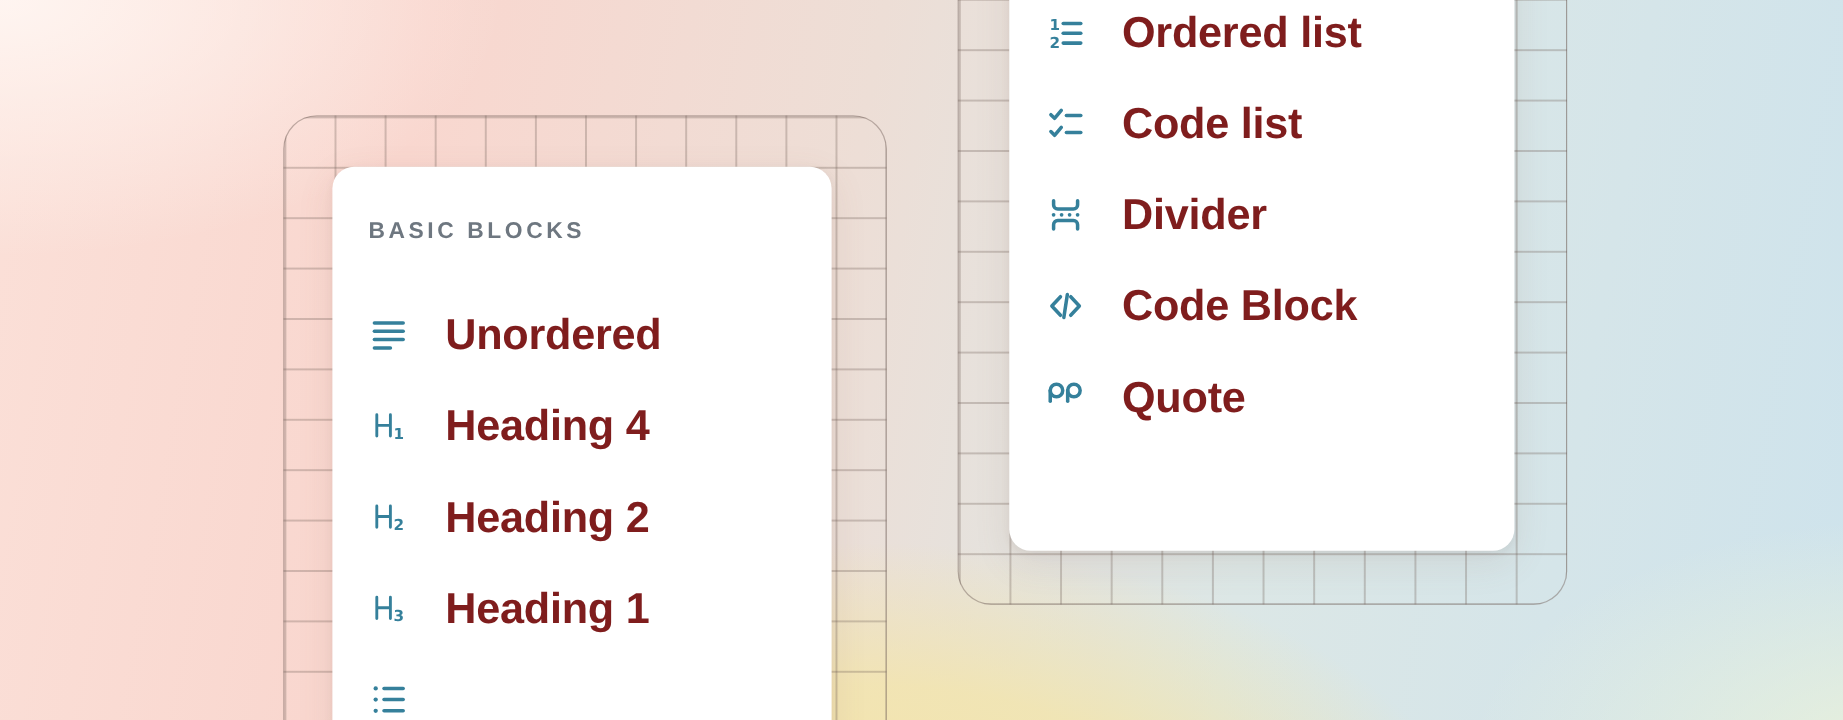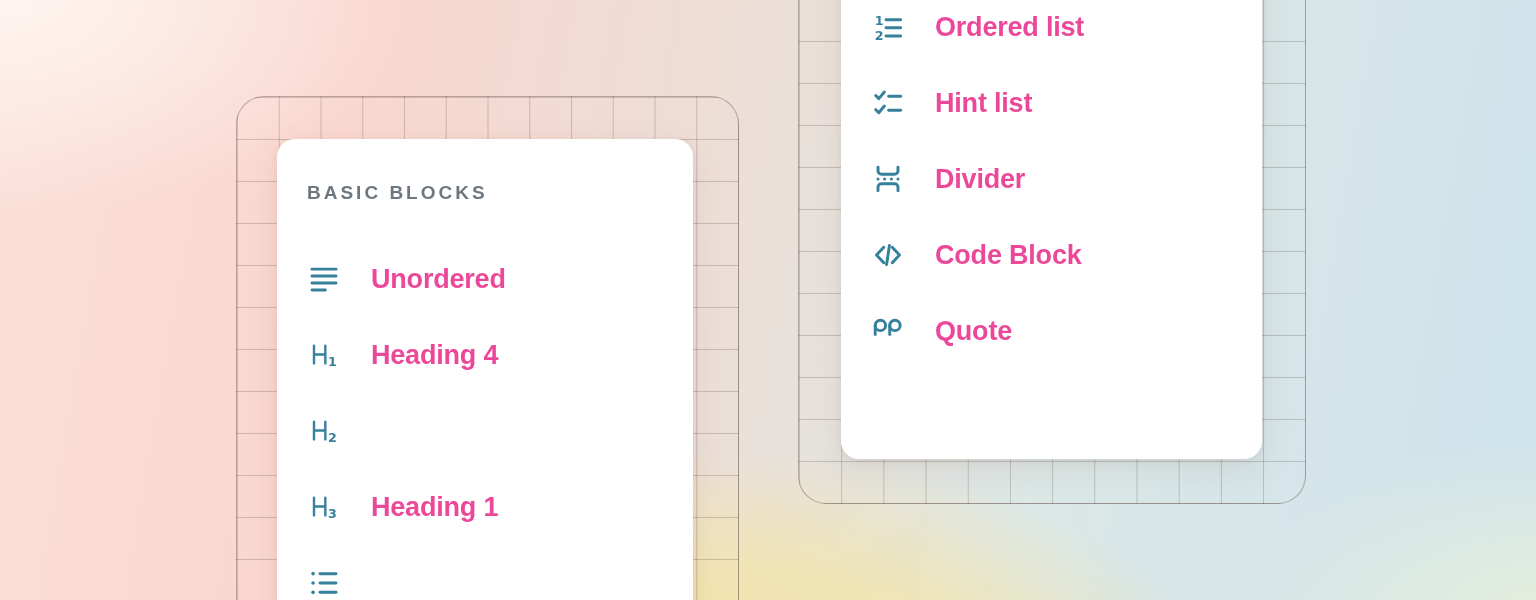--- a/index.html
+++ b/index.html
@@ -29,21 +29,21 @@
   }
   #left-card{left:277px;top:139px;width:416px;height:560px;}
   #right-card{left:841px;top:-84px;width:421px;height:543px;padding-top:73px;box-sizing:border-box;}
   .section-label{
     margin:40px 0 34px 30px;line-height:28px;
     font-size:19px;font-weight:700;letter-spacing:3px;color:#6E7780;
   }
   .menu-row{height:76px;display:flex;align-items:center;padding-left:31px;cursor:pointer;}
   .menu-icon{width:32px;height:32px;flex:none;}
   .menu-icon svg{width:32px;height:32px;display:block;}
-  .menu-label{margin-left:31px;font-size:27px;font-weight:700;letter-spacing:-0.2px;color:#ec4899;white-space:nowrap;}
+  .menu-label{margin-left:31px;font-size:36px;font-weight:700;letter-spacing:-0.2px;color:#7f1d1d;white-space:nowrap;}
   .ic{stroke:#35809B;fill:none;stroke-width:2.2;stroke-linecap:round;stroke-linejoin:round;}
   .ic-thin{stroke-width:1.8;}
   .ic-fill{fill:#35809B;stroke:none;}
   .ic-digit{fill:#35809B;font-family:"DejaVu Sans",sans-serif;font-weight:700;font-size:9.5px;}
 </style>
 </head>
 <body>
 
 <div id="left-grid" class="grid-panel"></div>
 <div id="right-grid" class="grid-panel"></div>
@@ -75,20 +75,21 @@
     <span class="menu-label">Heading 4</span>
   </div>
 
   <div class="menu-row">
     <span class="menu-icon">
       <svg viewBox="0 0 24 24">
         <path class="ic ic-thin" d="M4.5 5 V18.3 M13 5 V18.3 M4.5 11.6 H13"></path>
         <text class="ic-digit" x="15" y="20">2</text>
       </svg>
     </span>
+    <span class="menu-label">Heading 2</span>
   </div>
 
   <div class="menu-row">
     <span class="menu-icon">
       <svg viewBox="0 0 24 24">
         <path class="ic ic-thin" d="M4.5 5 V18.3 M13 5 V18.3 M4.5 11.6 H13"></path>
         <text class="ic-digit" x="15" y="20">3</text>
       </svg>
     </span>
     <span class="menu-label">Heading 1</span>
@@ -131,21 +132,21 @@
     <span class="menu-icon">
       <svg viewBox="0 0 24 24">
           <g class="ic" stroke-width="2">
         <path d="M2.8 6.4 l2.3 2.3 4.2-5"></path>
             <line x1="12.5" y1="6.9" x2="21.5" y2="6.9"></line>
         <path d="M2.8 17 l2.3 2.3 4.2-5"></path>
             <line x1="12.5" y1="17.5" x2="21.5" y2="17.5"></line>
       </g>
         </svg>
     </span>
-    <span class="menu-label">Hint list</span>
+    <span class="menu-label">Code list</span>
   </div>
 
   <div class="menu-row">
     <span class="menu-icon">
       <svg viewBox="0 0 24 24">
         <path class="ic" stroke-width="2" d="M4.5 3.2 v2.6 a2.6 2.6 0 0 0 2.6 2.6 h9.8 a2.6 2.6 0 0 0 2.6 -2.6 V3.2"></path>
         <circle class="ic-fill" cx="4.5" cy="12" r="1.15"></circle>
           <circle class="ic-fill" cx="9.5" cy="12" r="1.15"></circle>
           <circle class="ic-fill" cx="14.5" cy="12" r="1.15"></circle>
           <circle class="ic-fill" cx="19.5" cy="12" r="1.15"></circle>

